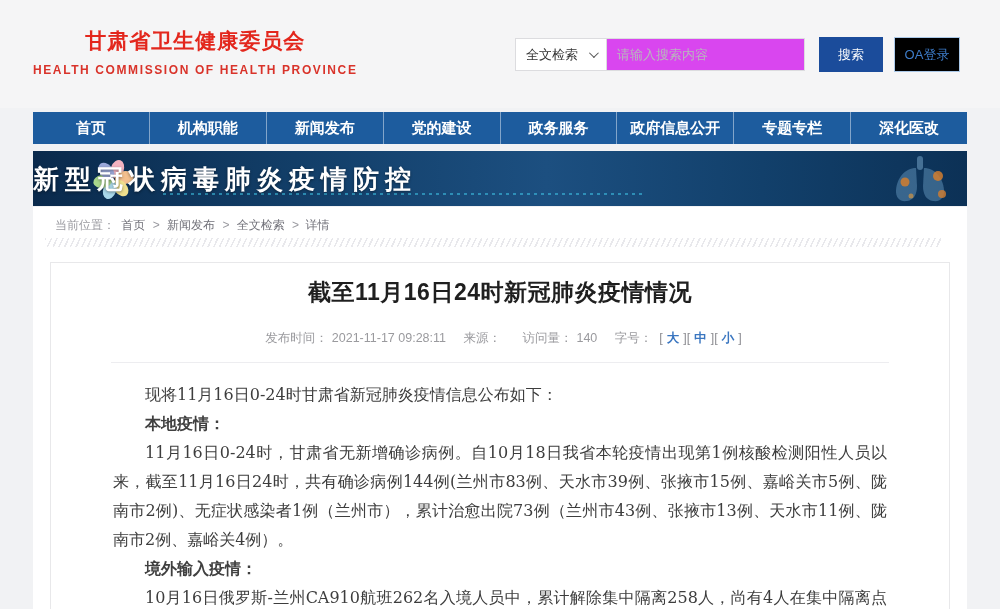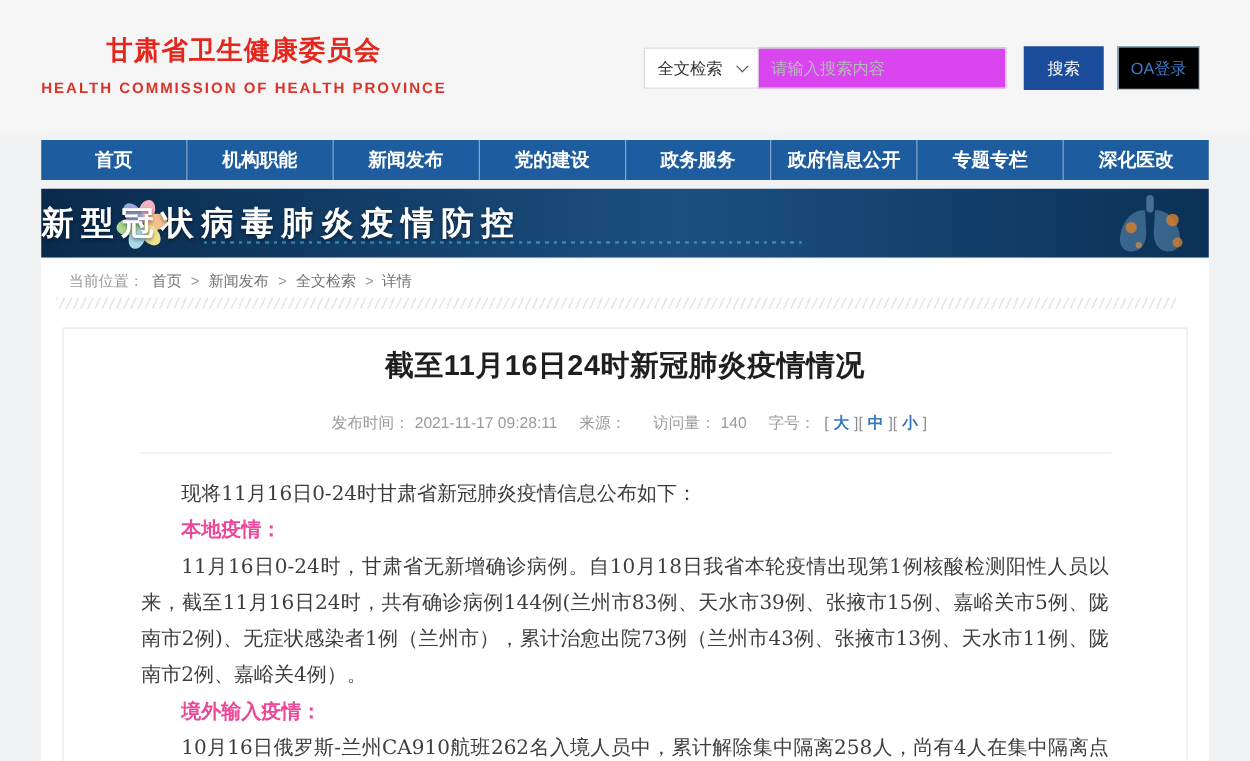--- a/index.html
+++ b/index.html
@@ -79,21 +79,21 @@
   .card-meta .val { margin-left:4px; }
   .sz { cursor:pointer; }
   .sz .br { color:#8d8d92; }
   .sz .ltr { color:#3a76c0; font-weight:bold; margin:0 4px; }
   .divider { margin:15px 60px 0 60px; border-top:1px solid #ededf0; }
   .article-body {
     margin:17px 62px 0 62px; font-family:"DejaVu Serif","Liberation Serif",serif;
     font-size:16px; line-height:29px; color:#3d3d3d; text-align:justify;
   }
   .article-body p { text-indent:2em; }
-  .article-body p.hd { font-weight:bold; color:#ec4899; }
+  .article-body p.hd { font-weight:bold; color:#404040; }
 </style>
 </head>
 <body>
 
 <div class="page">
 
   <div class="header">
     <div class="logo">
       <div class="logo-title">甘肃省卫生健康委员会</div>
       <div class="logo-sub">HEALTH  COMMISSION  OF  HEALTH PROVINCE</div>

